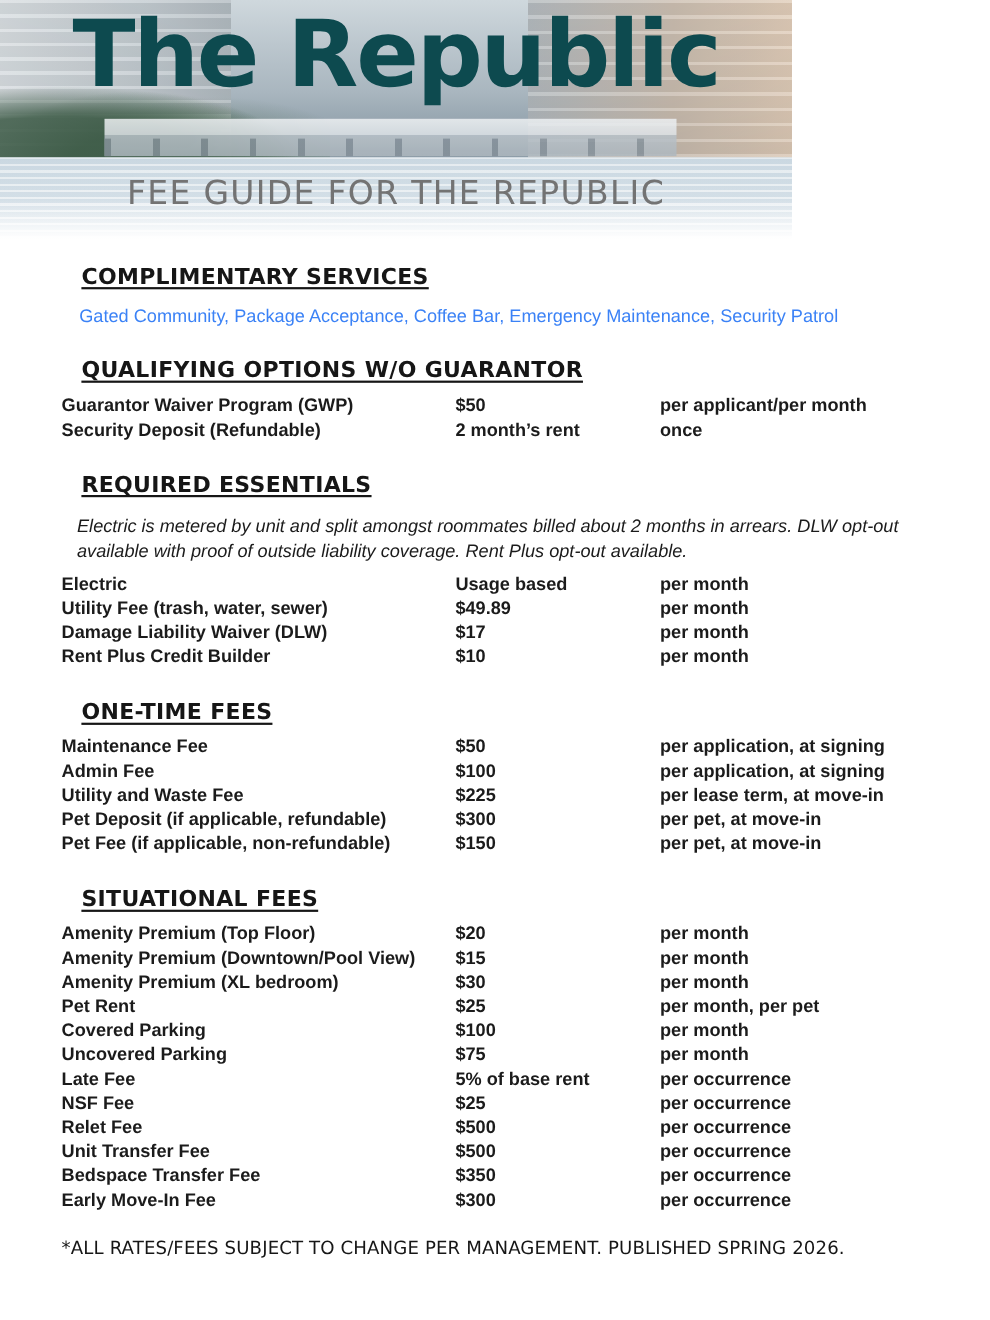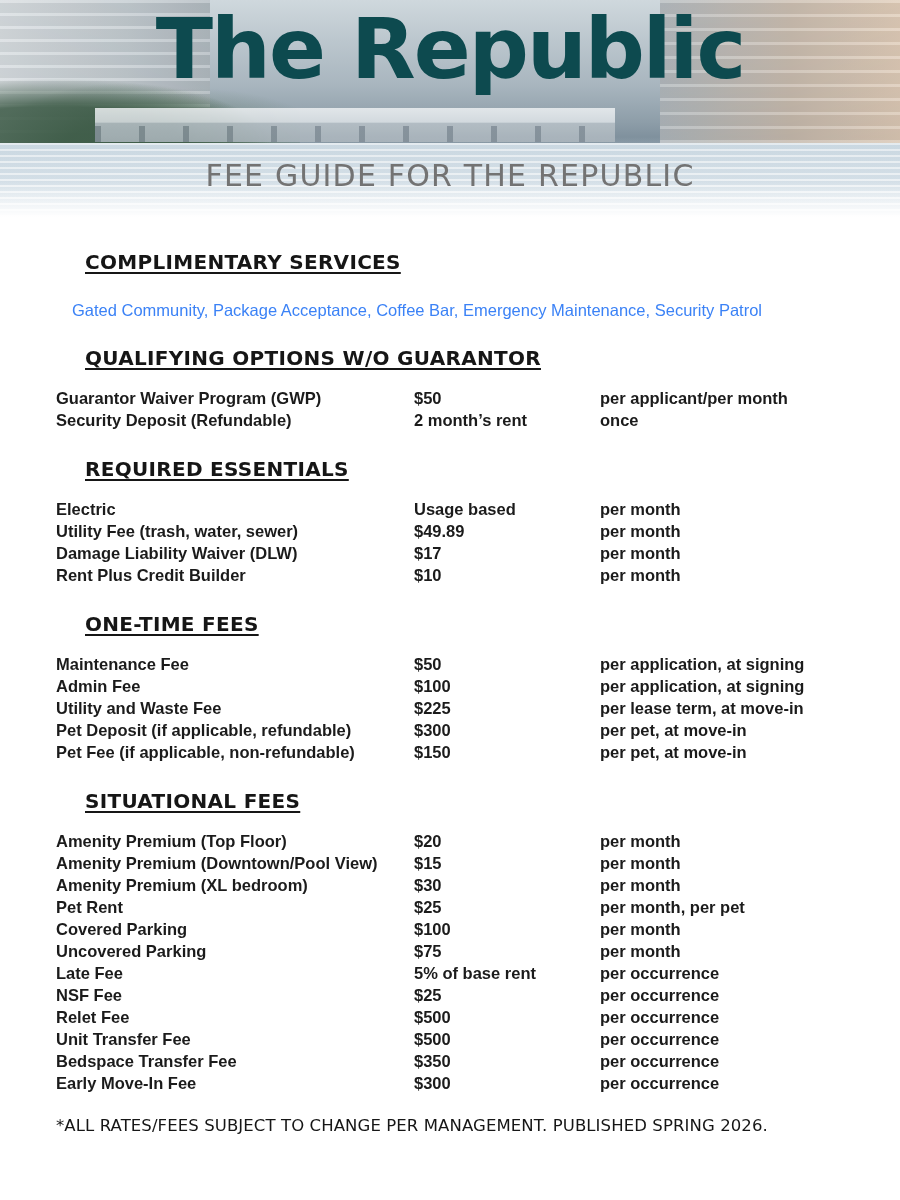--- a/index.html
+++ b/index.html
@@ -12,21 +12,21 @@
     height: 1200px;
     font-family: "Liberation Sans", sans-serif;
     background: #ffffff;
     color: #1c1c1c;
     overflow: hidden;
   }
 
   
   .hero {
     position: relative;
-    width: 900px;
+    width: 720px;
     height: 221px;
     overflow: hidden;
   }
   .hero-photo {
     position: absolute;
     inset: 0;
     background:
       
       linear-gradient(to bottom, rgba(255,255,255,0) 62%, rgba(228,236,242,0.85) 78%, rgba(236,242,246,0.95) 100%),
       
@@ -116,21 +116,21 @@
 
   
   .doc {
     padding: 14px 56px 0 56px;
   }
   h2.section {
     font-family: "DejaVu Sans", sans-serif;
     font-size: 20px;
     font-weight: 700;
     letter-spacing: .3px;
-    margin: 15px;
+    margin: 4px;
     padding: 0 0 2px 14px;
     text-decoration: underline;
     text-underline-offset: 3px;
     color: #161616;
   }
   .section-gap-lg { margin-top: 26px; }
 
   .lead {
     font-size: 16.5px;
     padding: 10px 0 0 16px;
@@ -201,20 +201,21 @@
           <td class="c-item">Security Deposit (Refundable)</td>
           <td class="c-price">2 month’s rent</td>
           <td class="c-unit">once</td>
         </tr>
       </tbody>
     </table>
   </div>
 
   <div class="section-gap-lg">
     <h2 class="section">REQUIRED  ESSENTIALS</h2>
+    <div class="note">Electric is metered by unit and split amongst roommates billed about 2 months in arrears. DLW opt-out available with proof of outside liability coverage. Rent Plus opt-out available.</div>
     <table class="fees">
       <tbody>
         <tr>
           <td class="c-item">Electric</td>
           <td class="c-price">Usage based</td>
           <td class="c-unit">per month</td>
         </tr>
         <tr>
           <td class="c-item">Utility Fee (trash, water, sewer)</td>
           <td class="c-price">$49.89</td>

